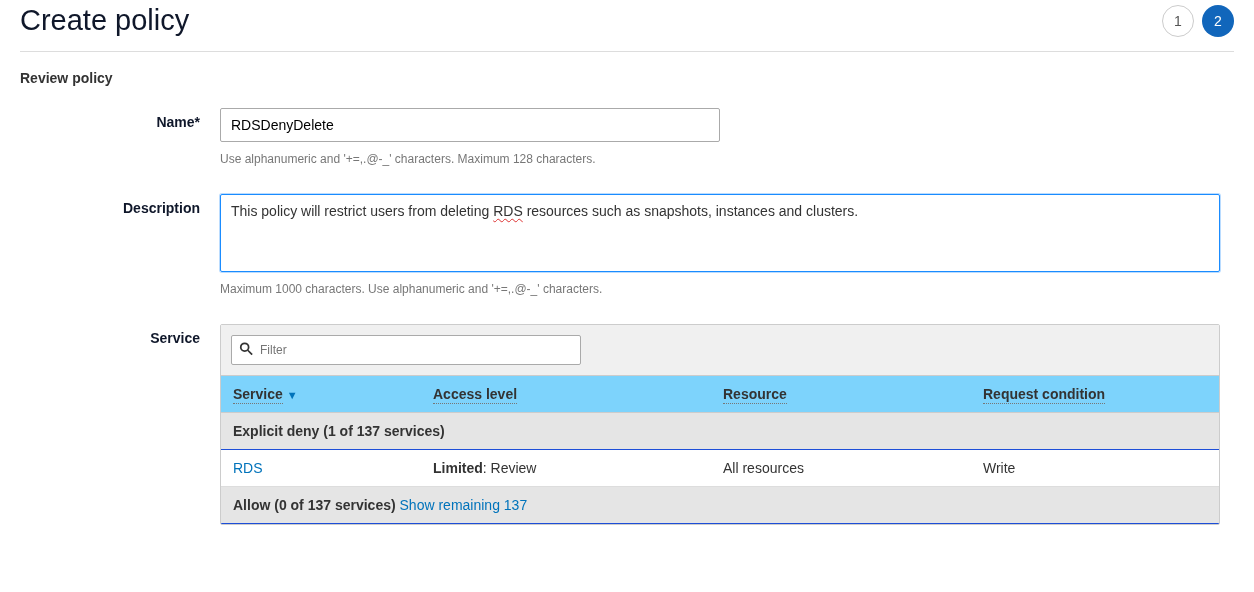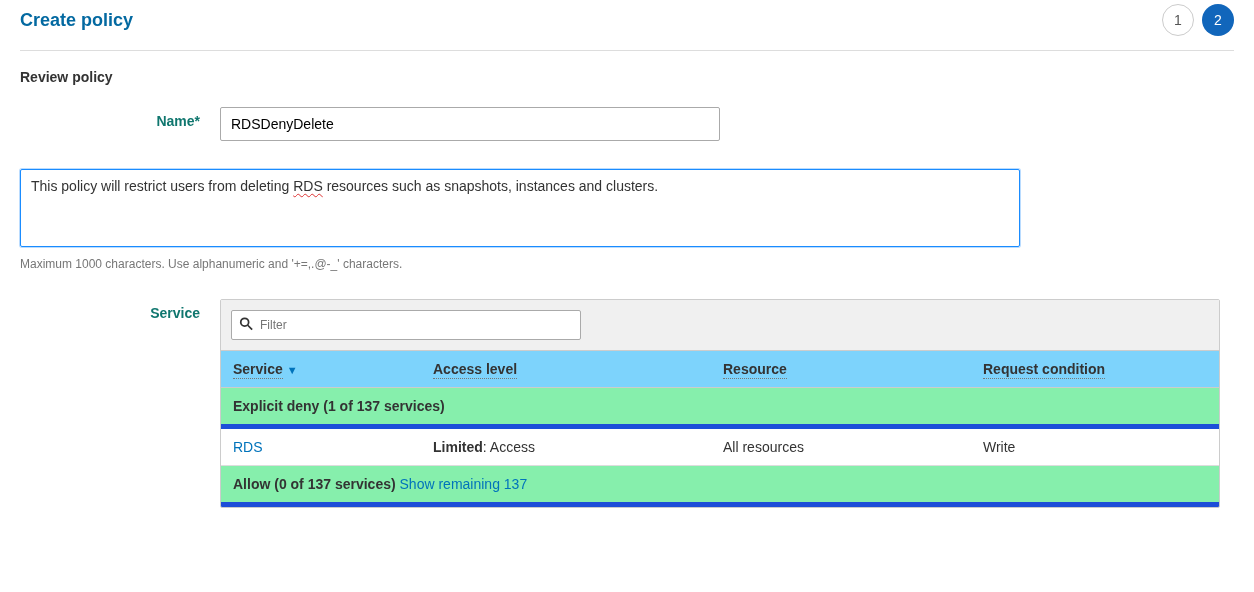--- a/index.html
+++ b/index.html
@@ -10,23 +10,23 @@
       background: #fff;
       padding: 0 20px;
     }
     .header-row {
       display: flex;
       align-items: center;
       justify-content: space-between;
       padding: 4px 0 14px 0;
     }
     .page-title {
-      font-size: 18px;
-      color: #0369a1;
-      font-weight: 700;
+      font-size: 29px;
+      color: #0f172a;
+      font-weight: 400;
     }
     .steps {
       display: flex;
       gap: 8px;
       align-items: center;
     }
     .step-circle {
       width: 32px;
       height: 32px;
       border-radius: 50%;
@@ -60,21 +60,21 @@
       display: flex;
       align-items: flex-start;
       margin-bottom: 28px;
     }
     .form-label {
       width: 200px;
       text-align: right;
       padding-right: 20px;
       padding-top: 6px;
       font-weight: 700;
-      color: #0f766e;
+      color: #0f172a;
     }
     .form-field {
       flex: 1;
       max-width: 1000px;
     }
     .text-input {
       width: 500px;
       height: 34px;
       padding: 6px 10px;
       border: 1px solid #aaa;
@@ -154,24 +154,24 @@
     .th-label {
       border-bottom: 1px dotted #777;
       padding-bottom: 1px;
     }
     .sort-caret {
       color: #0073bb;
       font-size: 11px;
       margin-left: 4px;
     }
     .group-row td {
-      background: #86efac;
+      background: #e5e5e5;
       padding: 10px 12px;
       font-weight: 700;
-      border-bottom: 5px solid #1d4ed8;
+      border-bottom: 1px solid #1d4ed8;
     }
     .data-row td {
       padding: 10px 12px;
       border-bottom: 1px solid #ddd;
       background: #fff;
     }
     .link {
       color: #0073bb;
       text-decoration: none;
       cursor: pointer;
@@ -194,24 +194,26 @@
 </div>
 
 <hr class="divider">
 
 <h2 class="section-title">Review policy</h2>
 
 <div class="form-row">
   <div class="form-label">Name*</div>
   <div class="form-field">
     <input type="text" class="text-input" value="RDSDenyDelete" style="">
+    <div class="hint">Use alphanumeric and '+=,.@-_' characters. Maximum 128 characters.</div>
   </div>
 </div>
 
 <div class="form-row">
+  <div class="form-label">Description</div>
   <div class="form-field">
     <div class="textarea-input" contenteditable="true" style=""><span>This policy will restrict users from deleting </span><span class="spellcheck">RDS</span><span> resources such as snapshots, instances and clusters.</span></div>
     <div class="hint">Maximum 1000 characters. Use alphanumeric and '+=,.@-_' characters.</div>
   </div>
 </div>
 
 <div class="form-row">
   <div class="form-label">Service</div>
   <div class="form-field summary-container">
     <div class="summary-box">
@@ -242,21 +244,21 @@
               <span class="th-label">Request condition</span>
             </th>
           </tr>
         </thead>
         <tbody>
           <tr class="group-row">
             <td colspan="4">Explicit deny (1 of 137 services)</td>
           </tr>
           <tr class="data-row">
             <td><a class="link">RDS</a></td>
-            <td><span class="bold">Limited</span><span>: Access</span></td>
+            <td><span class="bold">Limited</span><span>: Review</span></td>
             <td>All resources</td>
             <td>Write</td>
           </tr>
           <tr class="group-row">
             <td colspan="4">
               <span>Allow (0 of 137 services) </span><a class="link" style="font-weight:400">Show remaining 137</a>
             </td>
           </tr>
         </tbody>
       </table>

